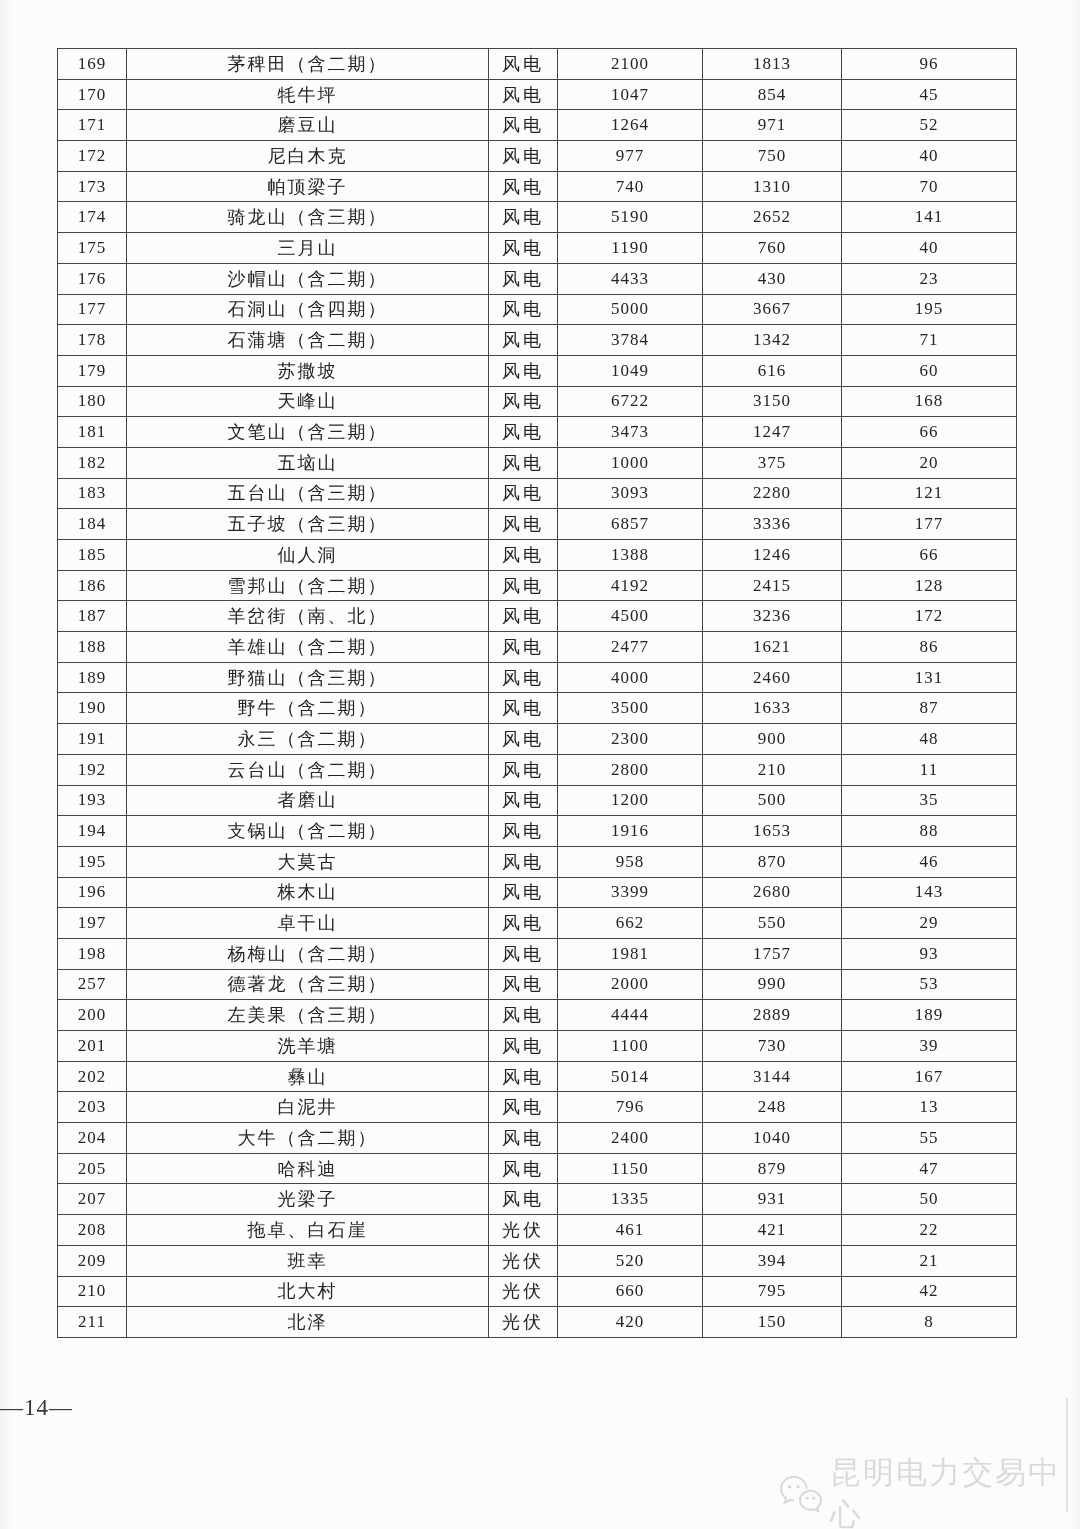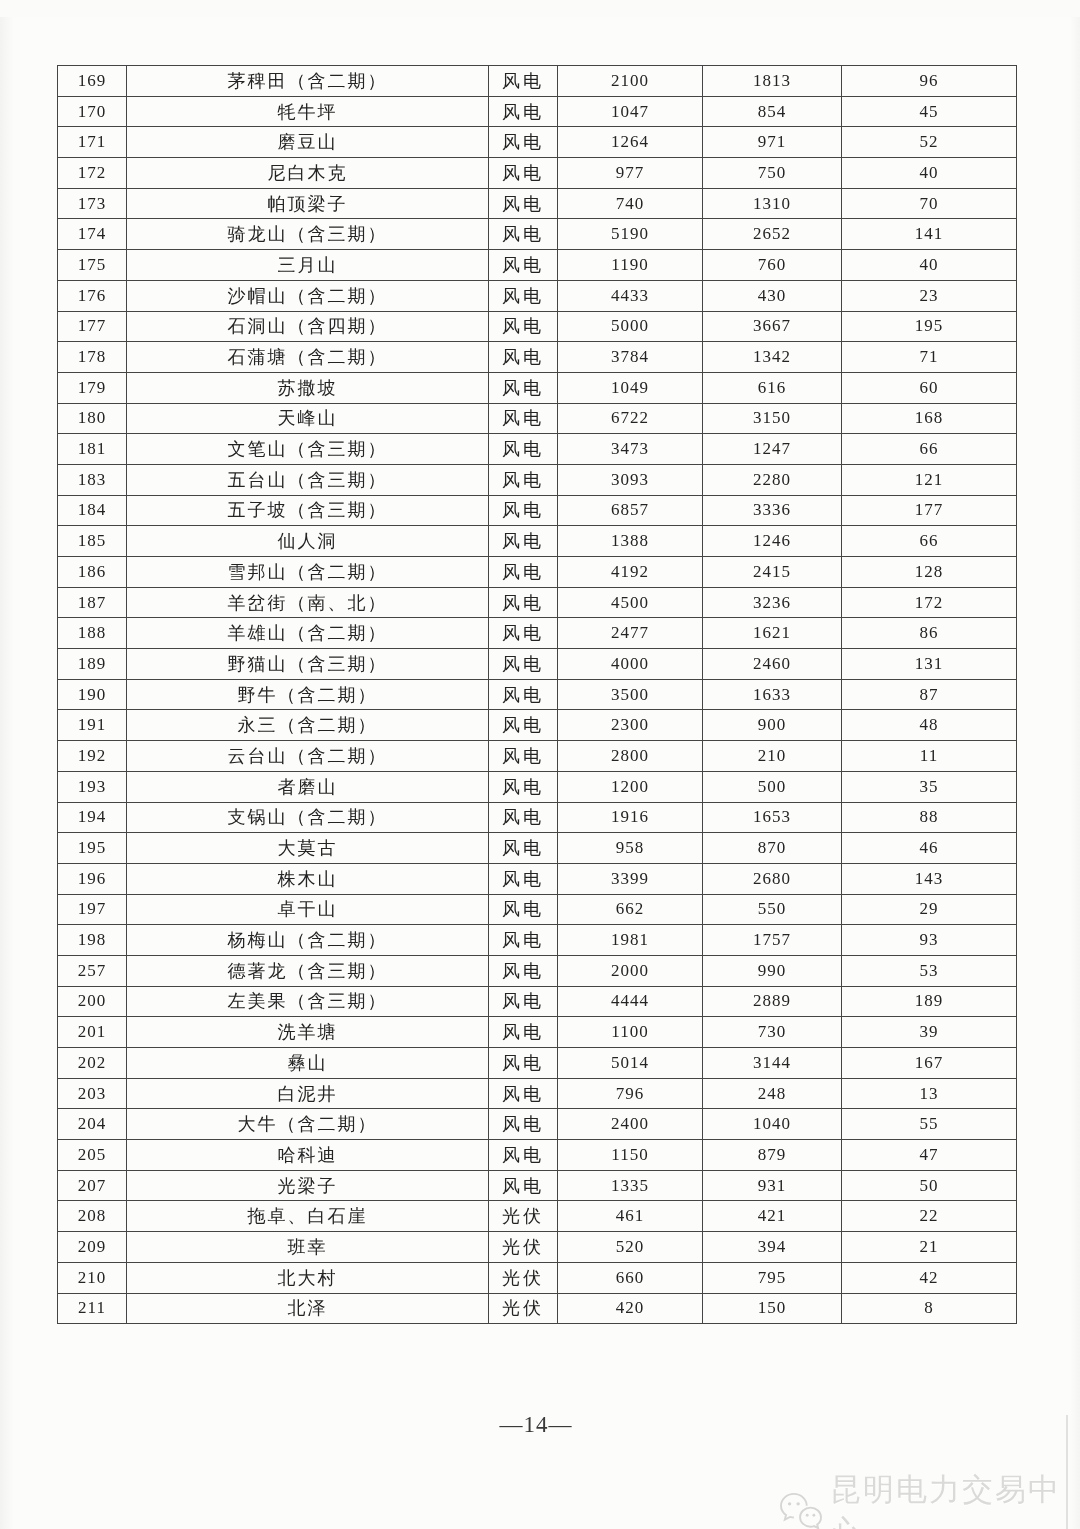--- a/index.html
+++ b/index.html
@@ -12,21 +12,20 @@
     overflow: hidden;
     position: relative;
   }
   .page {
     position: absolute;
     inset: 0;
     background:
       linear-gradient(90deg, rgba(225,225,222,0.35) 0px, rgba(255,255,255,0) 14px),
       linear-gradient(270deg, rgba(228,228,225,0.30) 0px, rgba(255,255,255,0) 10px),
       #fcfcfb;
-    margin-top: 17px;
   }
   table.station-table {
     position: absolute;
     left: 57px;
     top: 48px;
     width: 959px;
     border-collapse: collapse;
     table-layout: fixed;
   }
   .station-table td {
@@ -42,21 +41,21 @@
   }
   .station-table td.c-id { font-size: 17px; letter-spacing: 1px; }
   .station-table td.c-name { letter-spacing: 2px; }
   .station-table td.c-type { letter-spacing: 3px; }
   .station-table td.c-num { font-size: 17px; letter-spacing: 1px; }
   .page-number {
     position: absolute;
     top: 1395px;
     left: 0;
     width: 1072px;
-    text-align: center;
+    text-align: left;
     font-size: 23px;
     color: #3a3a3a;
     letter-spacing: 1px;
   }
   .watermark {
     position: absolute;
     left: 778px;
     top: 1452px;
     display: flex;
     align-items: center;
@@ -190,20 +189,28 @@
           <td class="c-num">3150</td>
           <td class="c-num">168</td>
         </tr>
         <tr>
           <td class="c-id">181</td>
           <td class="c-name">文笔山（含三期）</td>
           <td class="c-type">风电</td>
           <td class="c-num">3473</td>
           <td class="c-num">1247</td>
           <td class="c-num">66</td>
+        </tr>
+        <tr>
+          <td class="c-id">182</td>
+          <td class="c-name">五垴山</td>
+          <td class="c-type">风电</td>
+          <td class="c-num">1000</td>
+          <td class="c-num">375</td>
+          <td class="c-num">20</td>
         </tr>
         <tr>
           <td class="c-id">183</td>
           <td class="c-name">五台山（含三期）</td>
           <td class="c-type">风电</td>
           <td class="c-num">3093</td>
           <td class="c-num">2280</td>
           <td class="c-num">121</td>
         </tr>
         <tr>

